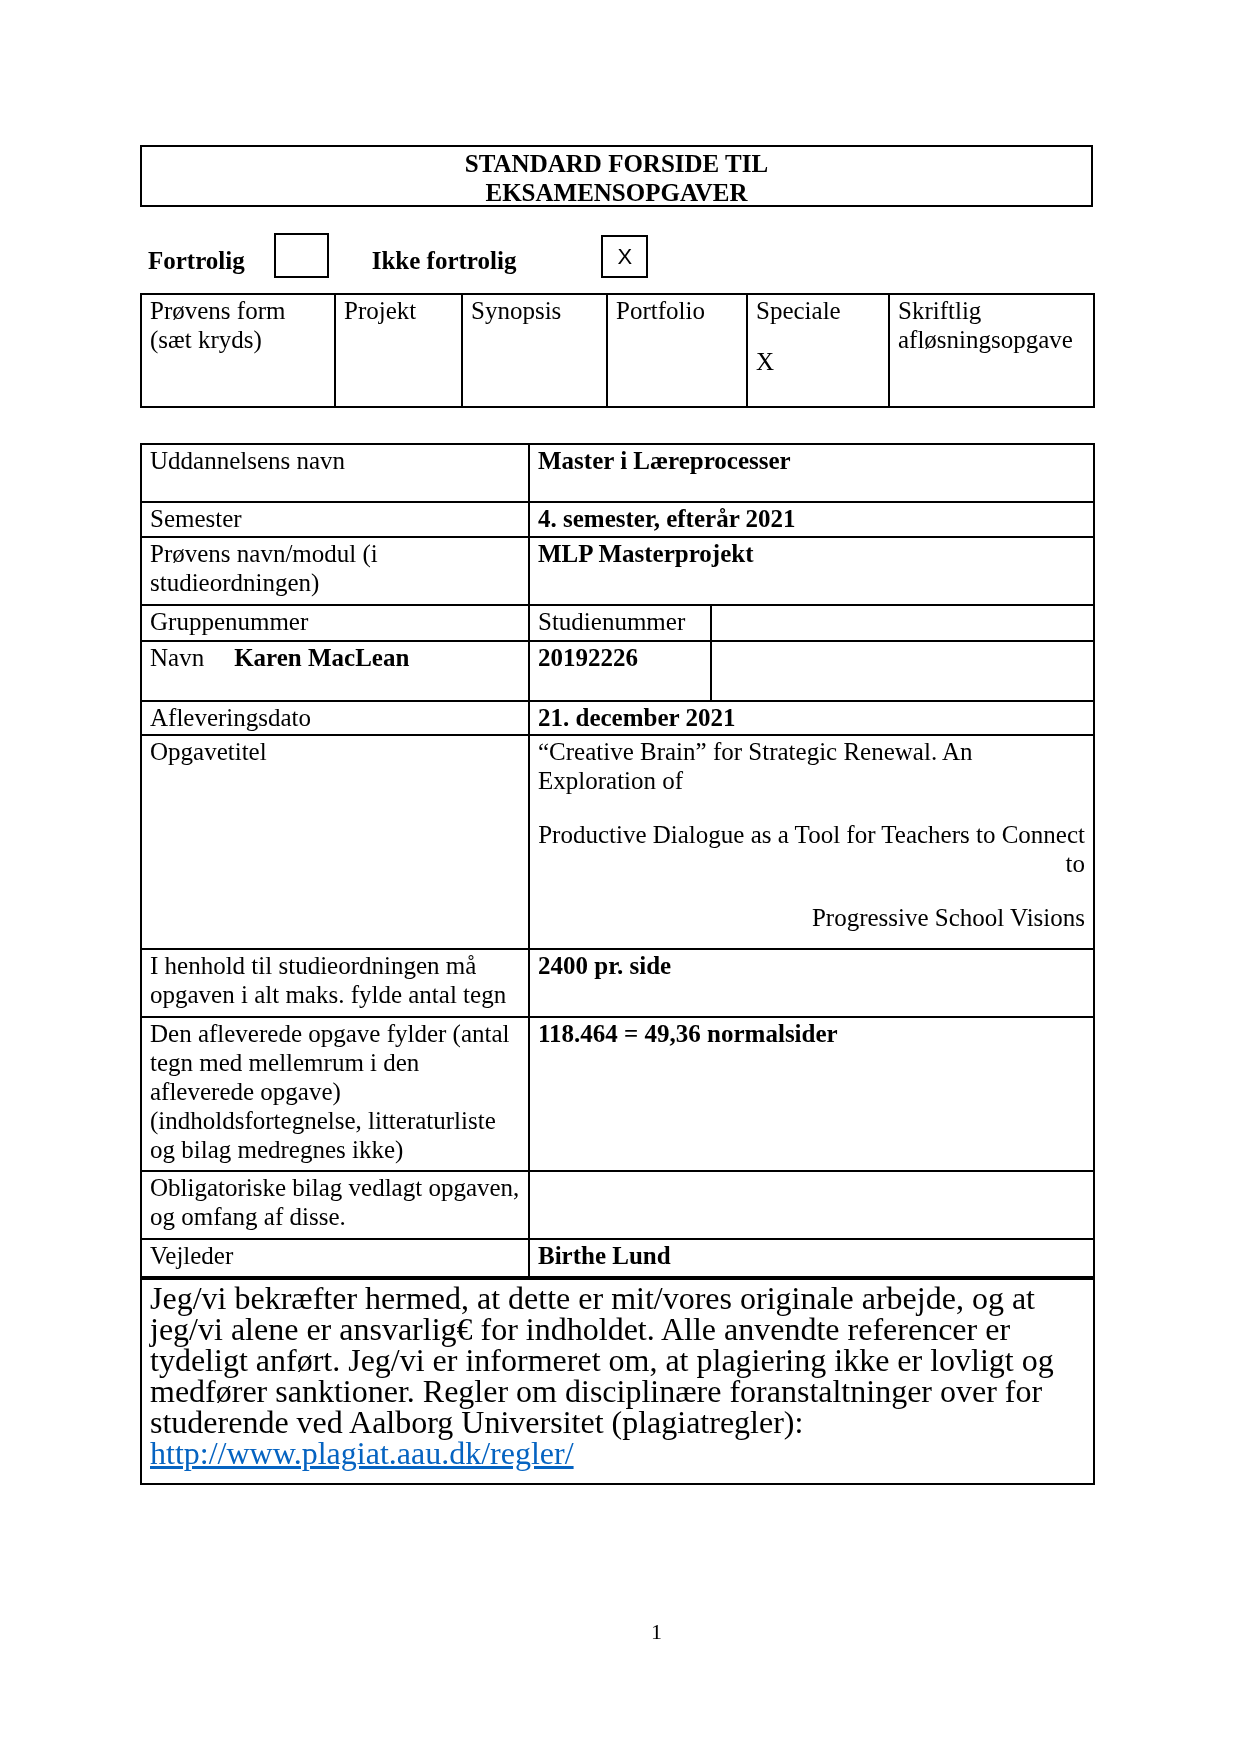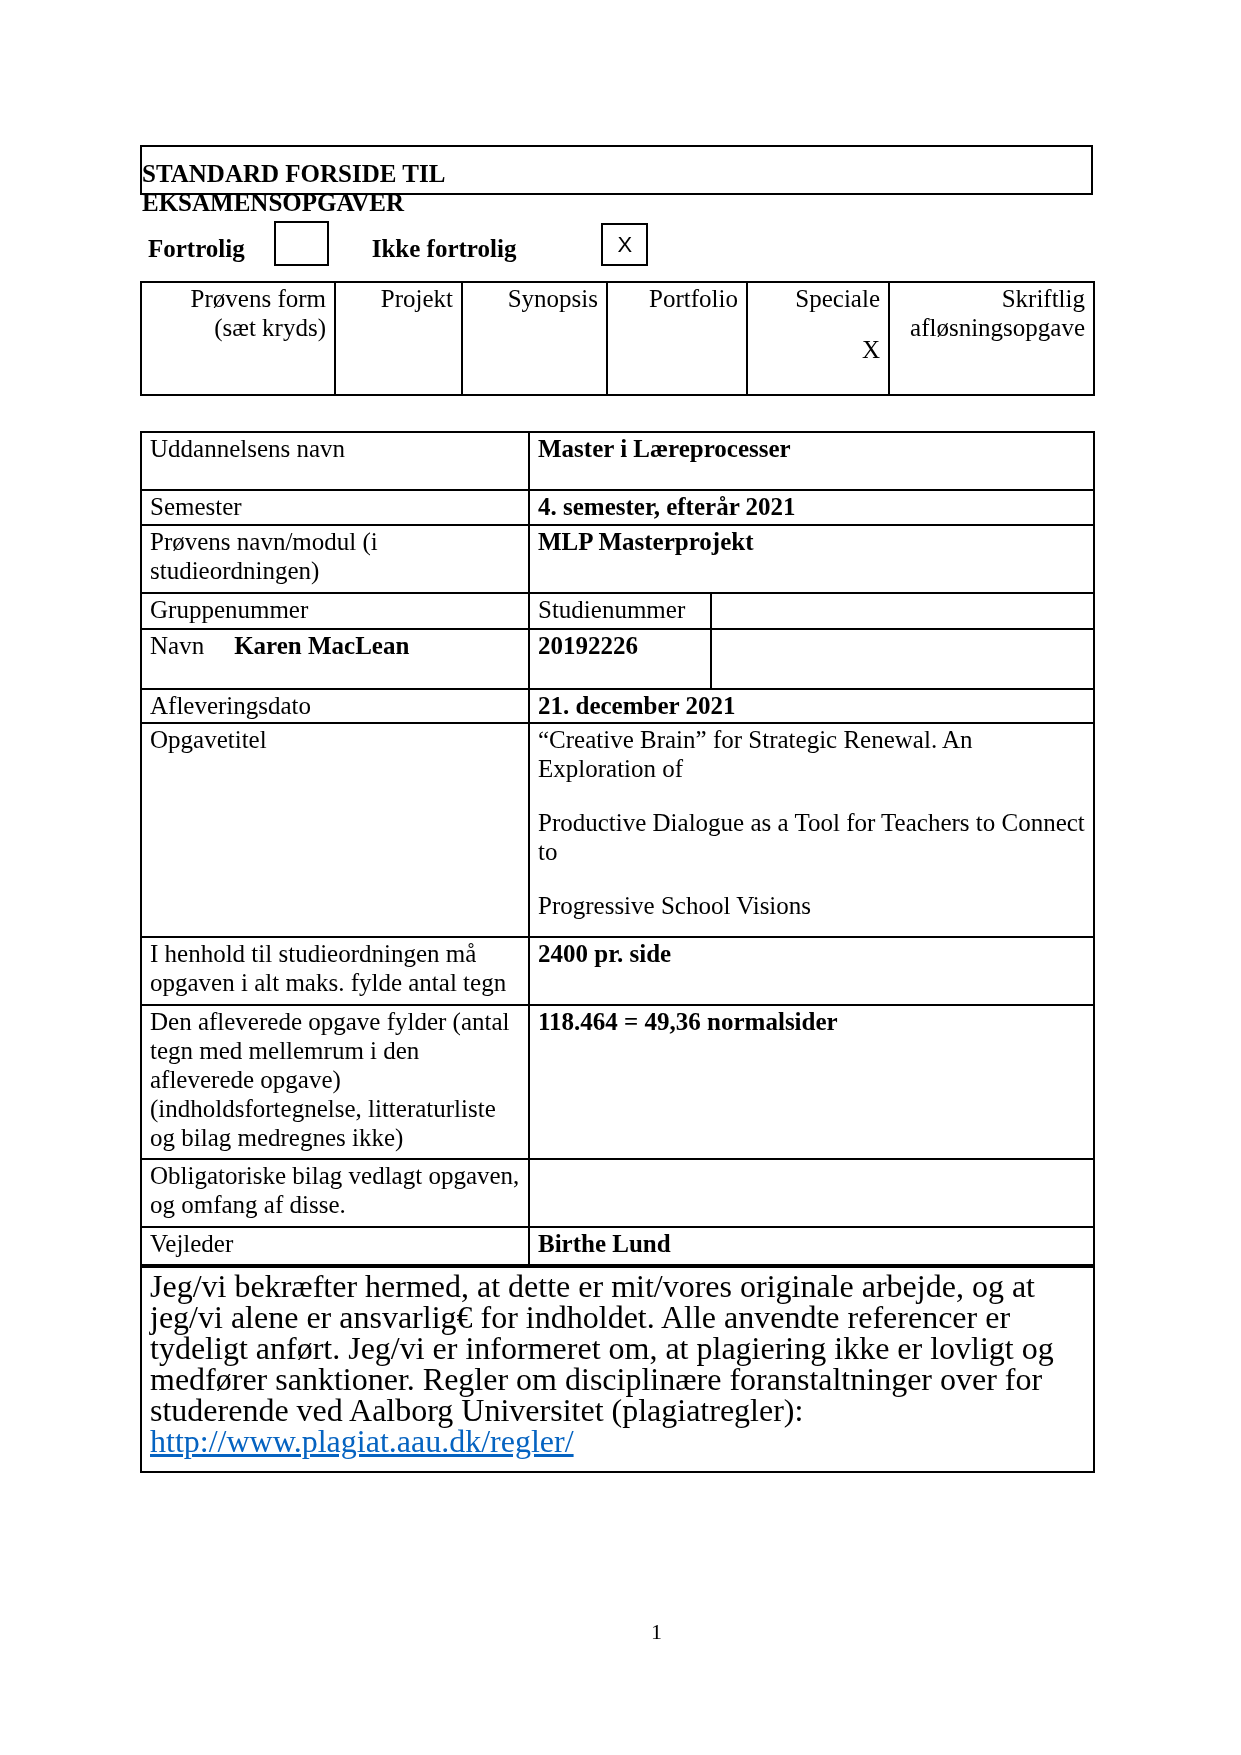--- a/index.html
+++ b/index.html
@@ -13,63 +13,64 @@
     font-size:25px;
     line-height:29px;
     overflow:hidden;
   }
   .content { margin-left:140px; width:953px; }
 
   .title-box {
     box-sizing:border-box;
     margin-top:145px;
     border:2px solid #000;
-    height:50px;
+    height:62px;
+    text-align:center;
     font-weight:bold;
-    padding-top:12px;
+    padding-top:2px;
   }
 
   .conf-row { margin-top:25px; height:47px; display:flex; align-items:center; }
   .conf-label { font-weight:bold; padding-top:9px; white-space:nowrap; }
   .lbl-fortrolig { margin-left:8px; }
   .lbl-ikke { margin-left:43px; }
   .checkbox { box-sizing:border-box; border:2px solid #000; display:inline-block; background:#fff; }
   .cb-1 { width:55px; height:45px; margin-left:29px; }
   .cb-2 {
     width:47px; height:43px; margin-left:85px; margin-top:2px;
     text-align:center;
     font-family:"Liberation Sans", sans-serif;
     font-size:22px; line-height:39px;
   }
 
   table { border-collapse:collapse; table-layout:fixed; width:953px; }
   td { border:2px solid #000; vertical-align:top; padding:1px 8px; overflow:hidden; }
 
   .t1 { margin-top:14px; }
-  .t1 td { height:99px;text-align:right; }
+  .t1 td { height:99px; }
   .mark-line { margin-top:22px; min-height:29px; }
 
   .t2 { margin-top:35px; }
   .b { font-weight:bold; }
   .name-bold { font-weight:bold; margin-left:30px; }
 
   .h-r1 td { height:54px; }
   .h-r2 td { height:31px;border-radius:11px; }
   .h-r3 td { height:64px; }
   .h-r4 td { height:32px; }
   .h-r5 td { height:56px; }
   .h-r6 td { height:30px; }
   .h-r7 td { height:210px; }
   .h-r8 td { height:64px; }
   .h-r9 td { height:150px; }
   .h-r10 td { height:64px; }
   .h-r11 td { height:34px;margin-left:40px; }
 
   .titel-p { margin:0; }
-  .titel-p + .titel-p { margin-top:25px; }
+  .titel-p + .titel-p { margin-top:25px;text-align:right; }
 
   .decl-cell {
     border-top:4px solid #000;
     padding:3px 8px 14px 8px;
     font-size:32px;
     line-height:31px;
     height:128px;
   }
   a.decl-link { color:#0563C1; text-decoration:underline; cursor:pointer; }
 

